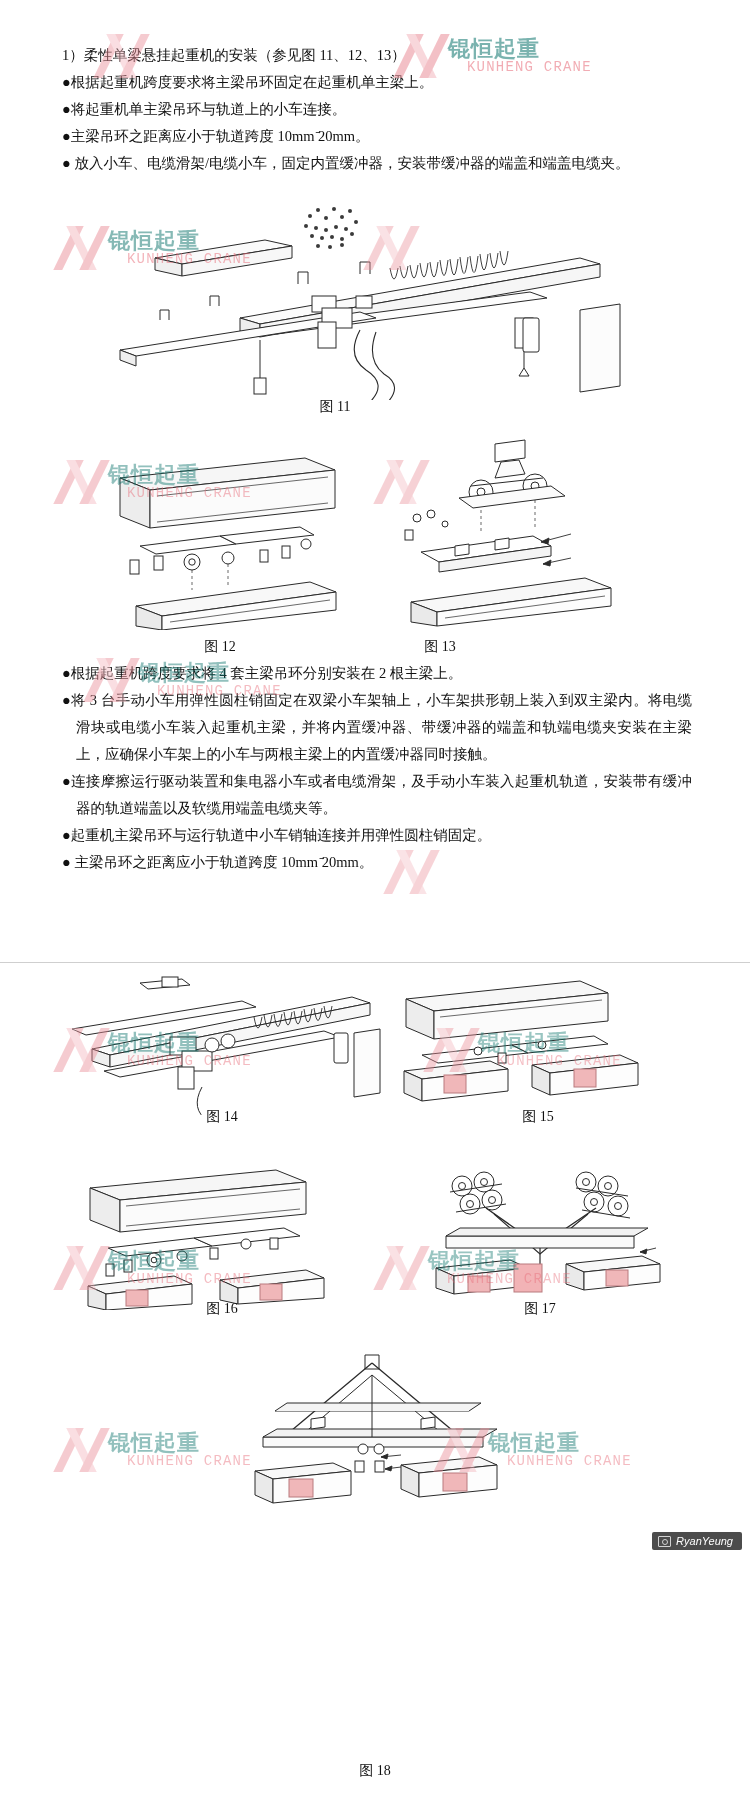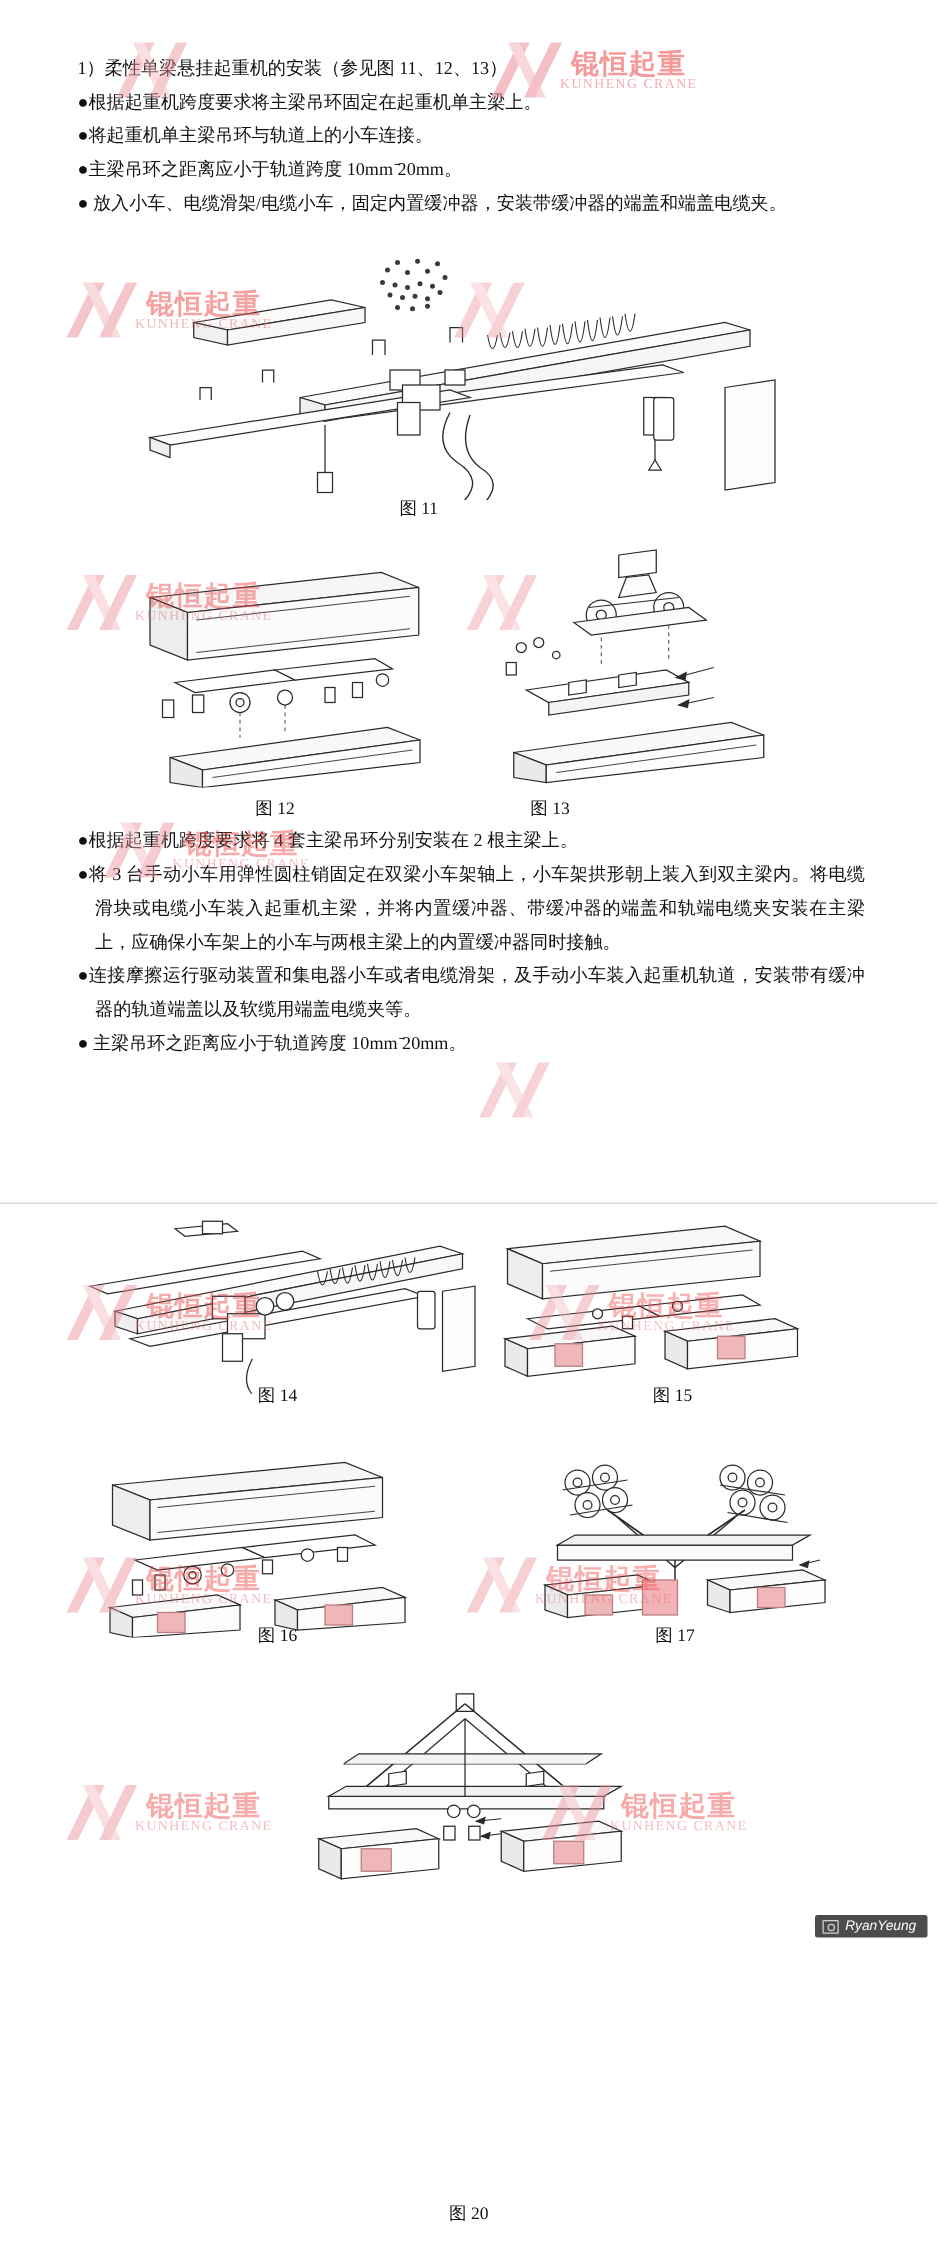--- a/index.html
+++ b/index.html
@@ -63,29 +63,29 @@
   }
   .wm .txt {
     display: flex;
     flex-direction: column;
     line-height: 1.05;
   }
   .wm .cn {
     font-family: "Liberation Sans", sans-serif;
     font-weight: bold;
     font-size: 22px;
-    color: #ef4444;
+    color: #0f766e;
     letter-spacing: 1px;
-    text-align: center;
   }
   .wm .en {
-    font-family: Liberation Serif, serif;
-    font-size: 11px;
+    font-family: Liberation Mono, monospace;
+    font-size: 14px;
     color: #e76a77;
     letter-spacing: 1.2px;
+    margin-left: 19px;
   }
 
   
   .text-block {
     position: absolute;
     left: 62px;
     width: 630px;
     font-size: 14.5px;
     line-height: 27px;
     font-family: "Liberation Serif", "DejaVu Serif", serif;
@@ -402,20 +402,21 @@
         <span class="s1"></span>
         <span class="s2"></span>
         <span class="s3"></span>
       </div>
   </div>
 
   <div class="text-block" style="top:660px;">
     <p class="bullet">●根据起重机跨度要求将 4 套主梁吊环分别安装在 2 根主梁上。</p>
     <p class="bullet">●将 3 台手动小车用弹性圆柱销固定在双梁小车架轴上，小车架拱形朝上装入到双主梁内。将电缆滑块或电缆小车装入起重机主梁，并将内置缓冲器、带缓冲器的端盖和轨端电缆夹安装在主梁上，应确保小车架上的小车与两根主梁上的内置缓冲器同时接触。</p>
     <p class="bullet">●连接摩擦运行驱动装置和集电器小车或者电缆滑架，及手动小车装入起重机轨道，安装带有缓冲器的轨道端盖以及软缆用端盖电缆夹等。</p>
+    <p class="bullet">●起重机主梁吊环与运行轨道中小车销轴连接并用弹性圆柱销固定。</p>
     <p class="bullet indent2">●  主梁吊环之距离应小于轨道跨度 10mm ̄20mm。</p>
   </div>
 
   <div class="wm" style="left:90px; top:660px; opacity:.45;">
     <div class="k">
         <span class="s1"></span>
         <span class="s2"></span>
         <span class="s3"></span>
       </div>
     <div class="txt">
@@ -690,21 +691,21 @@
           <path d="M166,112 l7,-3 l-1,5 z" fill="#2a2a2a"></path>
           <path d="M186,122 L170,124"></path>
           <path d="M170,124 l7,-3 l-1,5 z" fill="#2a2a2a"></path>
         </g>
 
         <path d="M96,74 l14,-2 l0,10 l-14,2 z" fill="#fff"></path>
         <path d="M206,74 l14,-2 l0,10 l-14,2 z" fill="#fff"></path>
       </g>
     </svg>
   </div>
-  <div class="cap" style="left:345px; top:1762px; width:60px;">图 20</div>
+  <div class="cap" style="left:345px; top:1762px; width:60px;">图 18</div>
 
   <div class="wm" style="left:60px; top:1430px; opacity:.45;">
     <div class="k">
         <span class="s1"></span>
         <span class="s2"></span>
         <span class="s3"></span>
       </div>
     <div class="txt">
       <div class="cn">锟恒起重</div>
       <div class="en">KUNHENG CRANE</div>

